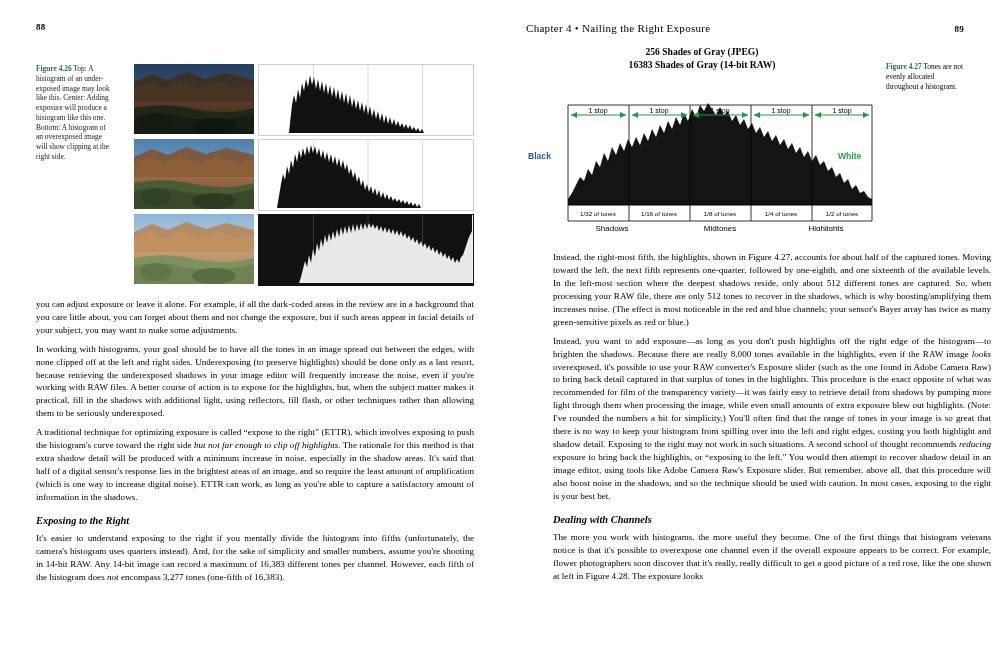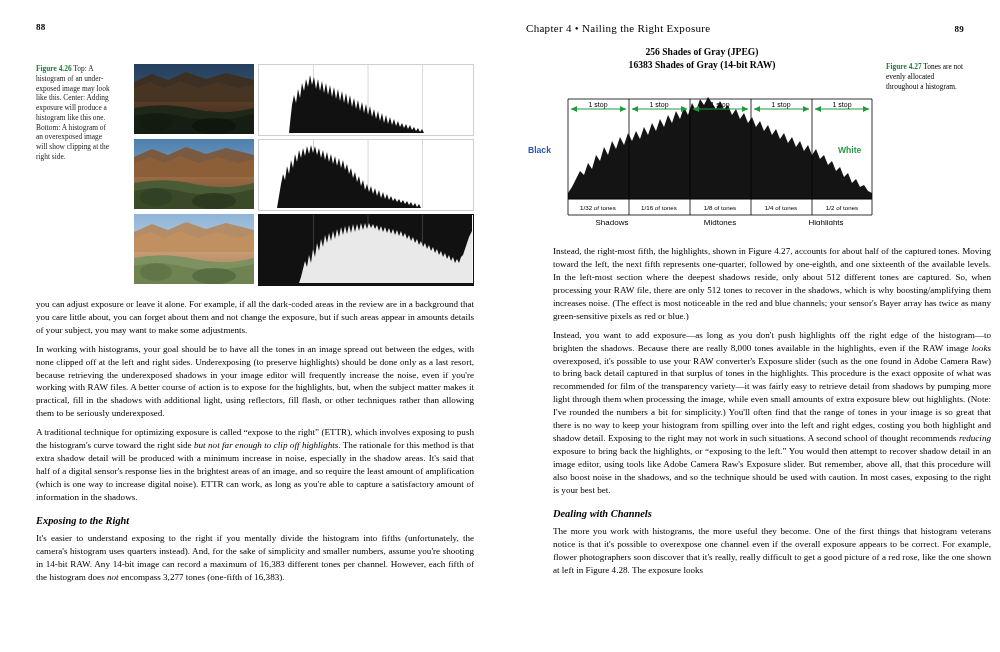--- a/index.html
+++ b/index.html
@@ -130,21 +130,21 @@
     gap: 8px;
   }
   .rfig-main {
     width: 352px;
   }
   .rfig-title {
     text-align: center;
     font-size: 9.6px;
     font-weight: bold;
     line-height: 1.32;
-    margin-bottom: 4px;
+    margin-bottom: 10px;
   }
   .rfig-caption {
     width: 86px;
     font-size: 7.4px;
     line-height: 1.32;
     padding-top: 16px;
   }
   .rfig-caption .lead {
     color: #1f7a3d;
     font-weight: bold;
@@ -275,21 +275,21 @@
               <path fill="#e9e9e9" d="M40,68 L42,62 L44,54 L46,46 L48,52 L50,40 L52,48 L54,34 L56,42 L58,28 L60,36 L62,24 L64,32 L66,20 L68,28 L70,18 L72,26 L74,16 L76,24 L78,14 L80,22 L82,12 L84,20 L86,11 L88,19 L90,10 L92,18 L94,9 L96,17 L98,9 L100,16 L102,8 L104,15 L106,8 L108,14 L110,8 L112,13 L114,9 L116,14 L118,10 L120,16 L122,11 L124,17 L126,12 L128,18 L130,13 L132,19 L134,14 L136,20 L138,15 L140,21 L142,16 L144,22 L146,18 L148,24 L150,20 L152,26 L154,22 L156,28 L158,24 L160,30 L162,26 L164,32 L166,28 L168,34 L170,30 L172,36 L174,32 L176,38 L178,34 L180,40 L182,36 L184,42 L186,38 L188,44 L190,40 L192,46 L194,42 L196,48 L198,44 L200,48 L202,42 L204,40 L206,34 L208,28 L210,22 L212,18 L214,14 L216,10 L216,68 L40,68 Z"></path>
               <rect x="213" y="0" width="5" height="68" fill="#f5f5f5"></rect>
             </svg>
           </div>
         </div>
 
       </div>
     </div>
 
     <div class="col">
-      <p>you can adjust exposure or leave it alone. For example, if all the dark-coded areas in the review are in a background that you care little about, you can forget about them and not change the exposure, but if such areas appear in amounts details of your subject, you may want to make some adjustments.</p>
+      <p>you can adjust exposure or leave it alone. For example, if all the dark-coded areas in the review are in a background that you care little about, you can forget about them and not change the exposure, but if such areas appear in facial details of your subject, you may want to make some adjustments.</p>
       <p>In working with histograms, your goal should be to have all the tones in an image spread out between the edges, with none clipped off at the left and right sides. Underexposing (to preserve highlights) should be done only as a last resort, because retrieving the underexposed shadows in your image editor will frequently increase the noise, even if you're working with RAW files. A better course of action is to expose for the highlights, but, when the subject matter makes it practical, fill in the shadows with additional light, using reflectors, fill flash, or other techniques rather than allowing them to be seriously underexposed.</p>
       <p><span>A traditional technique for optimizing exposure is called “expose to the right” (ETTR), which involves exposing to push the histogram's curve toward the right side </span><span class="it">but not far enough to clip off highlights</span><span>. The rationale for this method is that extra shadow detail will be produced with a minimum increase in noise, especially in the shadow areas. It's said that half of a digital sensor's response lies in the brightest areas of an image, and so require the least amount of amplification (which is one way to increase digital noise). ETTR can work, as long as you're able to capture a satisfactory amount of information in the shadows.</span></p>
       <div class="subhead">Exposing to the Right</div>
       <p><span>It's easier to understand exposing to the right if you mentally divide the histogram into fifths (unfortunately, the camera's histogram uses quarters instead). And, for the sake of simplicity and smaller numbers, assume you're shooting in 14-bit RAW. Any 14-bit image can record a maximum of 16,383 different tones per channel. However, each fifth of the histogram does </span><span class="it">not</span><span> encompass 3,277 tones (one-fifth of 16,383).</span></p>
     </div>
   </div>
 
   <div class="page page-right">
 
     <div class="folio-row folio-right">

